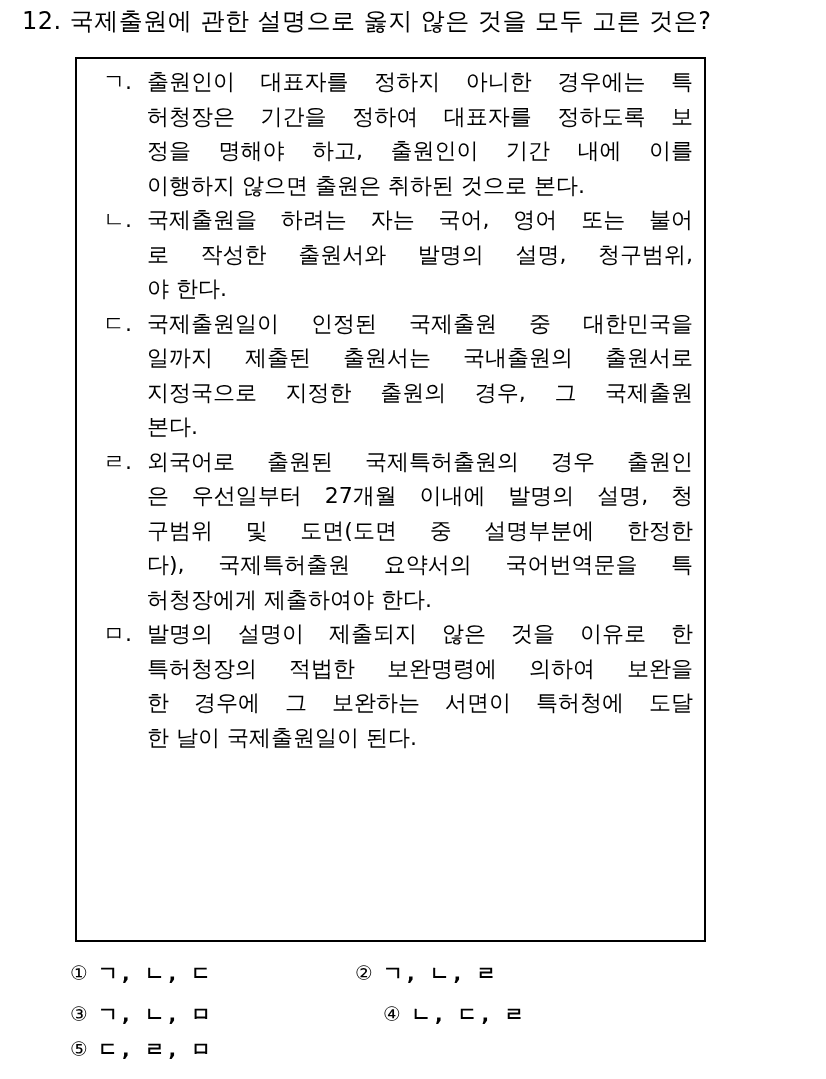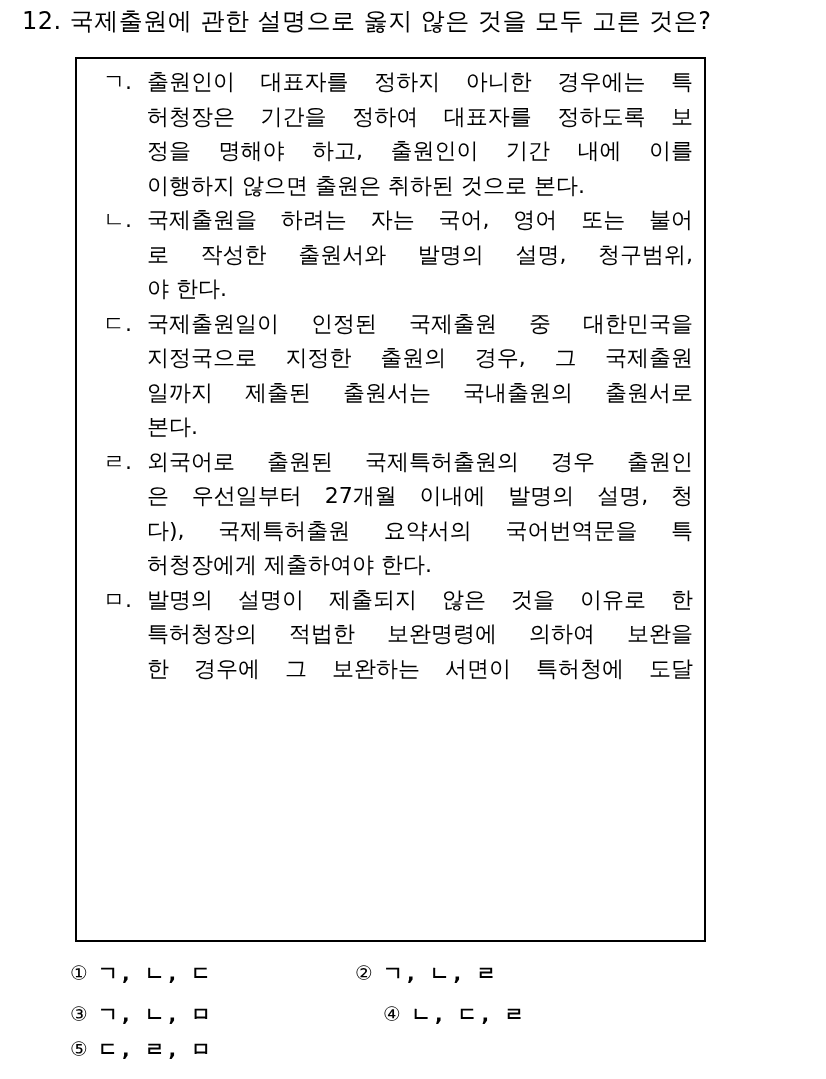--- a/index.html
+++ b/index.html
@@ -101,38 +101,40 @@
     <div class="item">
       <span class="marker">ㄴ.</span>
       <span class="line">국제출원을 하려는 자는 국어, 영어 또는 불어</span>
       <span class="line">로 작성한 출원서와 발명의 설명, 청구범위,</span>
       <span class="line last">야 한다.</span>
     </div>
 
     <div class="item">
       <span class="marker">ㄷ.</span>
       <span class="line">국제출원일이 인정된 국제출원 중 대한민국을</span>
+      <span class="line">일까지 제출된 출원서는 국내출원의 출원서로</span>
       <span class="line">지정국으로 지정한 출원의 경우, 그 국제출원</span>
-      <span class="line">일까지 제출된 출원서는 국내출원의 출원서로</span>
       <span class="line last">본다.</span>
     </div>
 
     <div class="item">
       <span class="marker">ㄹ.</span>
       <span class="line">외국어로 출원된 국제특허출원의 경우 출원인</span>
       <span class="line">은 우선일부터 27개월 이내에 발명의 설명, 청</span>
+      <span class="line">구범위 및 도면(도면 중 설명부분에 한정한</span>
       <span class="line">다), 국제특허출원 요약서의 국어번역문을 특</span>
       <span class="line last">허청장에게 제출하여야 한다.</span>
     </div>
 
     <div class="item">
       <span class="marker">ㅁ.</span>
       <span class="line">발명의 설명이 제출되지 않은 것을 이유로 한</span>
       <span class="line">특허청장의 적법한 보완명령에 의하여 보완을</span>
       <span class="line">한 경우에 그 보완하는 서면이 특허청에 도달</span>
+      <span class="line last">한 날이 국제출원일이 된다.</span>
     </div>
 
   </div>
 </div>
 
 <div class="choices">
   <div class="choice" style="left:0; top:0;">
     <span class="num">①</span><span class="opts">ㄱ, ㄴ, ㄷ</span>
   </div>
   <div class="choice" style="left:285px; top:0;">

